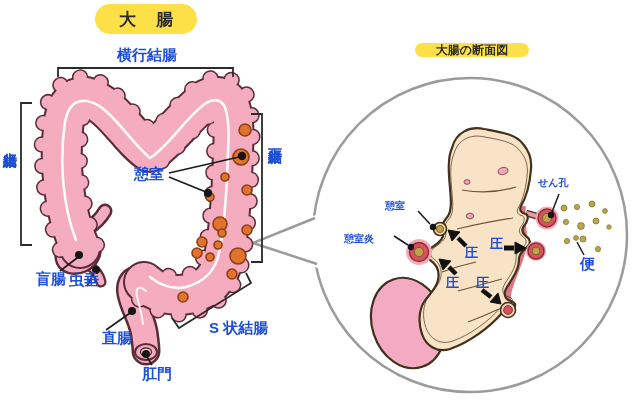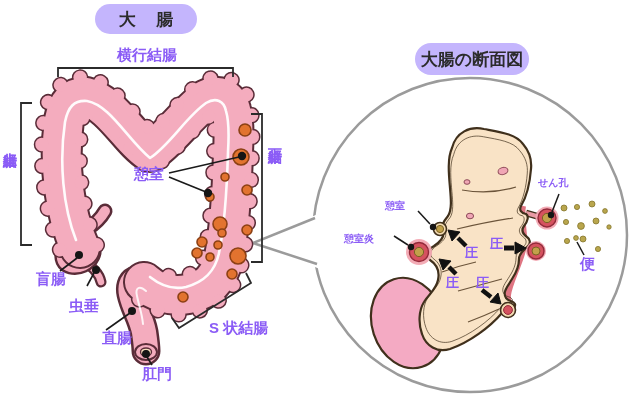--- a/index.html
+++ b/index.html
@@ -2,35 +2,35 @@
 <html><head>
 <meta charset="utf-8">
 <style>
   html,body { margin:0; padding:0; background:#fff; }
   .stage {
     position:relative; width:640px; height:415px; background:#ffffff;
     overflow:hidden; font-family:"Liberation Sans","DejaVu Sans",sans-serif;
   }
   .stage svg { position:absolute; left:0; top:0; }
   .lbl {
-    position:absolute; color:#8b5cf6; font-weight:bold; font-size:15px;
+    position:absolute; color:#1d4ed8; font-weight:bold; font-size:15px;
     line-height:1.1; white-space:nowrap;
   }
   .lbl.sm { font-size:10px; }
   .lbl.xs { font-size:13px; }
   .vert {
     writing-mode:vertical-rl; text-orientation:upright; letter-spacing:1px;
     font-size:14px;
   }
   .badge {
-    position:absolute; background:#c4b5fd; color:#2b2b2b; font-weight:bold;
-    border-radius:16px; display:flex; align-items:center; justify-content:center;
+    position:absolute; background:#fde047; color:#2b2b2b; font-weight:bold;
+    border-radius:16px; display:flex; align-items:center; justify-content:center;font-family:Liberation Serif, serif;
   }
   .badge.main { left:95px; top:4px; width:102px; height:30px; font-size:17px; letter-spacing:8px; padding-left:8px; box-sizing:border-box;}
-  .badge.cross { left:415px; top:43px; width:114px; height:32px; font-size:17px; }
+  .badge.cross { left:415px; top:43px; width:114px; height:14px; font-size:12px; }
   .ctr { text-align:center; }
 </style>
 </head>
 <body>
 
 <div class="stage">
 
 <svg width="640" height="415" viewBox="0 0 640 415">
 
   <g>
@@ -204,21 +204,21 @@
 </svg>
 
   <div class="badge main">大 腸</div>
   <div class="badge cross">大腸の断面図</div>
 
   <div class="lbl ctr" style="left:105px; top:47px; width:84px;">横行結腸</div>
   <div class="lbl vert" style="left:2px; top:141px;">上行結腸</div>
   <div class="lbl vert" style="left:267px; top:137px;">下行結腸</div>
   <div class="lbl" style="left:134px; top:166px;">憩室</div>
   <div class="lbl" style="left:36px; top:271px;">盲腸</div>
-  <div class="lbl" style="left:69px; top:298px;">虫垂</div>
+  <div class="lbl" style="left:69px; top:272px;">虫垂</div>
   <div class="lbl" style="left:81px; top:330px;margin-left:21px;">直腸</div>
   <div class="lbl" style="left:142px; top:366px;">肛門</div>
   <div class="lbl" style="left:209px; top:320px;">S 状結腸</div>
 
   <div class="lbl sm" style="left:538px; top:177px;">せん孔</div>
   <div class="lbl sm" style="left:385px; top:200px;">憩室</div>
   <div class="lbl sm" style="left:344px; top:233px;">憩室炎</div>
   <div class="lbl" style="left:580px; top:256px;">便</div>
   <div class="lbl xs" style="left:465px; top:246px;">圧</div>
   <div class="lbl xs" style="left:490px; top:237px;">圧</div>

